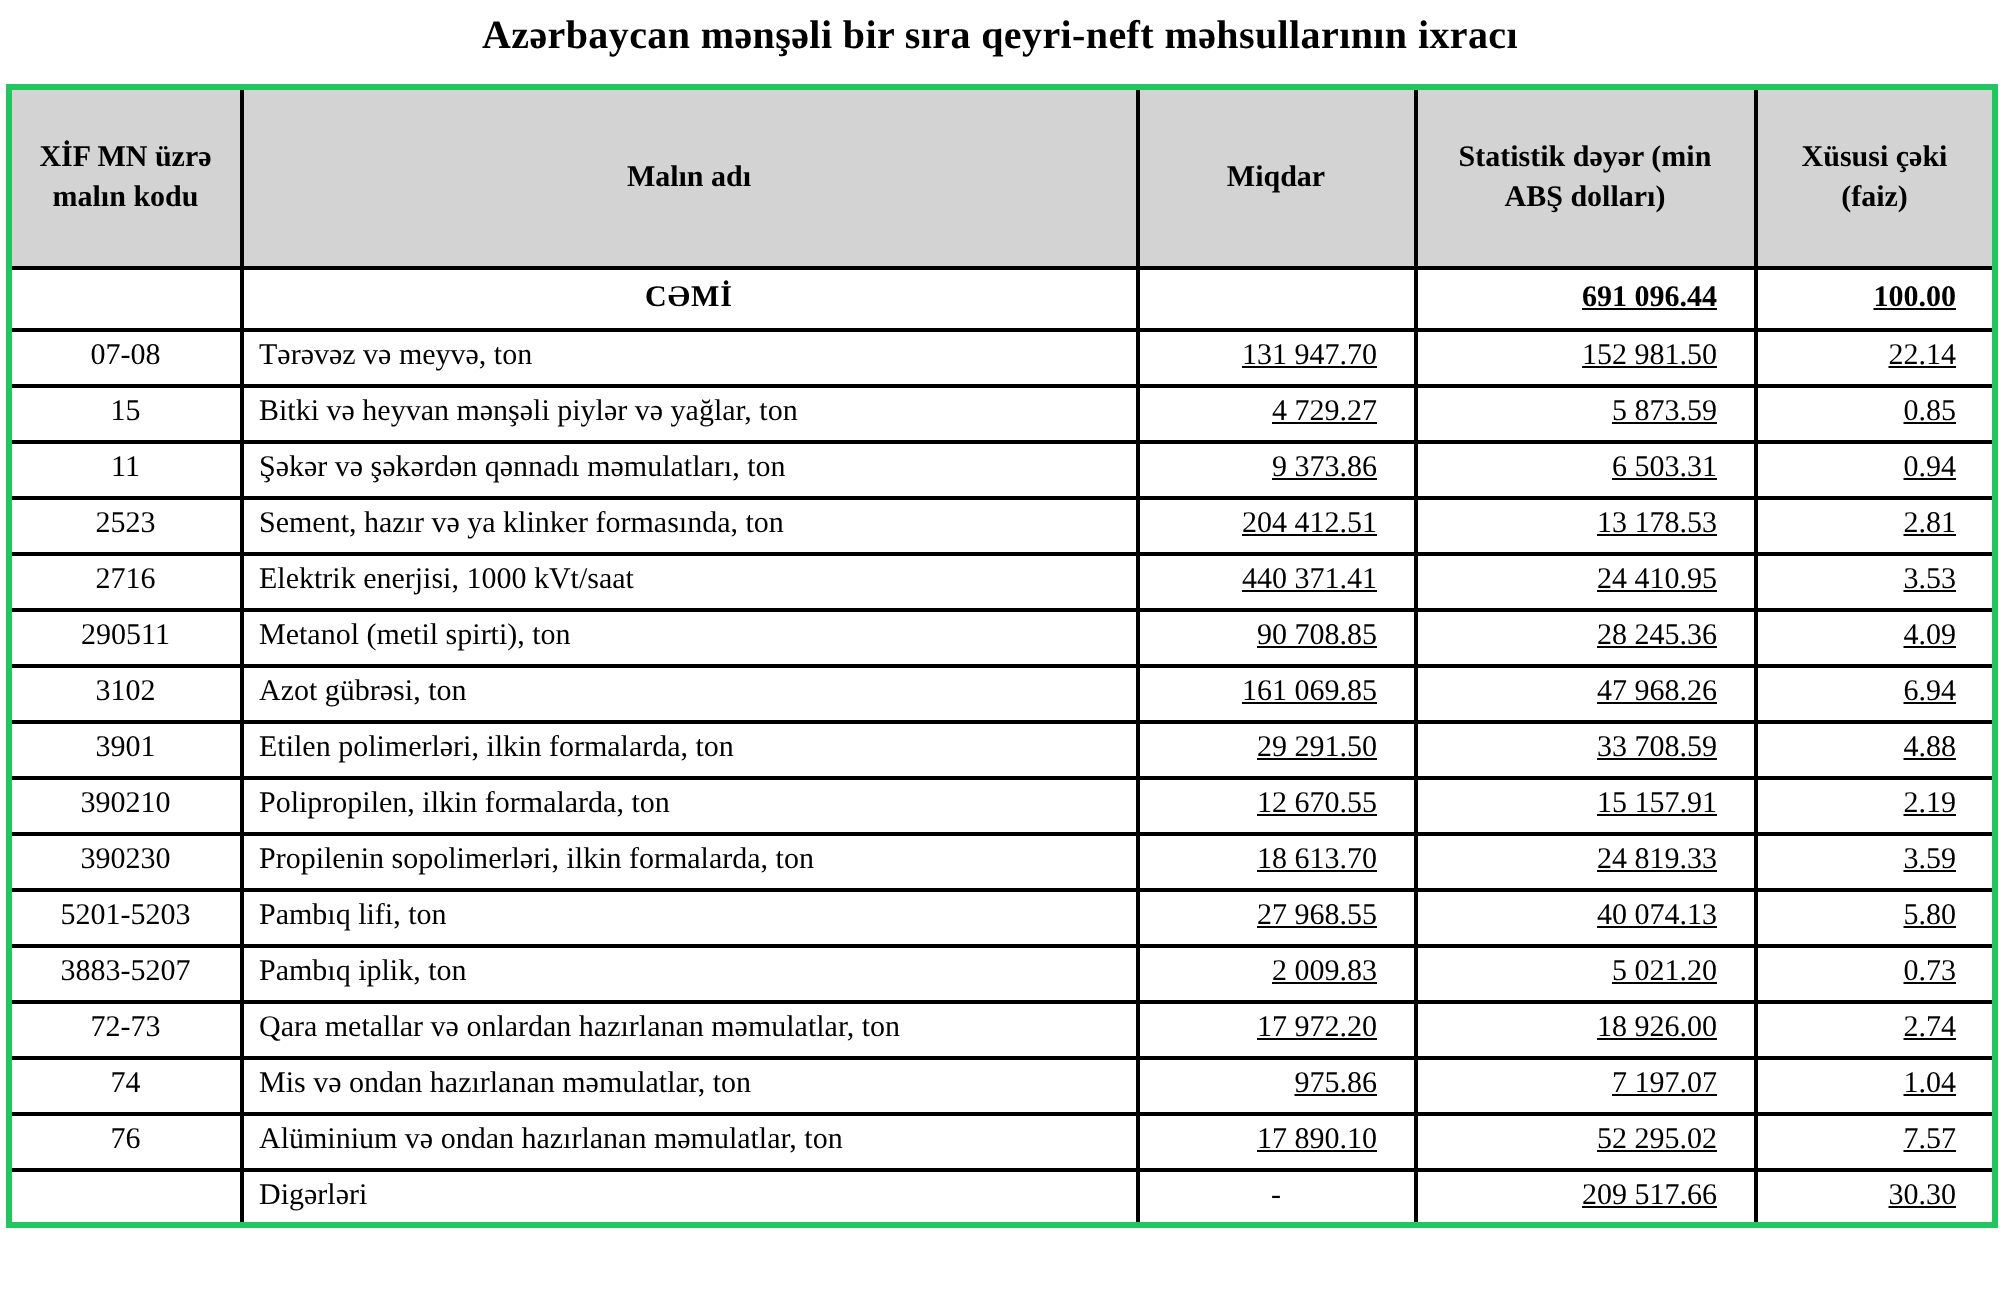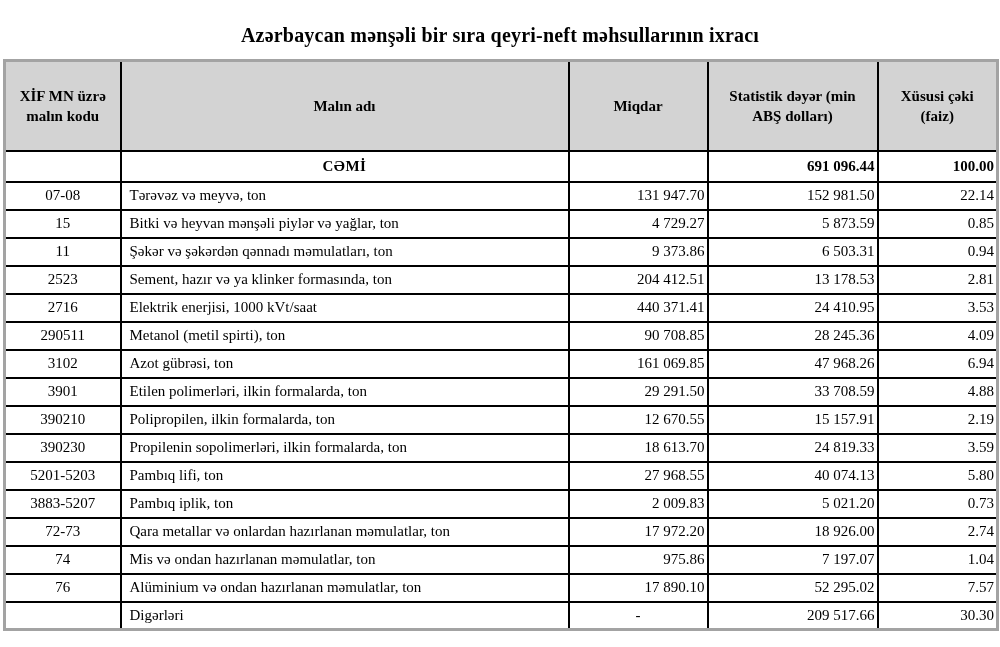--- a/index.html
+++ b/index.html
@@ -12,32 +12,32 @@
     color: #000000;
   }
   .page {
     width: 1000px;
     height: 647px;
     box-sizing: border-box;
     overflow: hidden;
   }
   h1.title {
     margin: 0;
-    padding-top: 24px;
+    padding-top: 7px;
     text-align: center;
     font-size: 20px;
     font-weight: bold;
     letter-spacing: 0.2px;
   }
   table.export {
     border-collapse: collapse;
     table-layout: fixed;
     width: 994px;
     margin: 12px 3px 0 3px;
-    border: 3px solid #a3a3a3;
+    border: 3px solid #22c55e;
   }
   col.c-code  { width: 116px; }
   col.c-name  { width: 448px; }
   col.c-qty   { width: 139px; }
   col.c-value { width: 170px; }
   col.c-share { width: 120px; }
   th, td {
     border: 2px solid #000000;
     font-size: 15px;
     box-sizing: border-box;
@@ -52,21 +52,21 @@
     height: 90px;
     white-space: normal;
     padding: 2px 8px;
     line-height: 1.35;
   }
   tbody td { height: 28px; padding: 2px 8px; vertical-align: middle; }
   tbody tr.total-row td { height: 31px; font-weight: bold; }
   td.cell-code  { text-align: center; }
   td.cell-name  { text-align: left; margin-left: 36px; }
   tr.total-row td.cell-name { text-align: center; letter-spacing: 0.5px; }
-  td.num   { text-align: right; padding-right: 2px; }
+  td.num   { text-align: right; padding-right: 18px; text-decoration: underline; }
   td.dash  { text-align: center; }
 </style>
 </head>
 <body>
 
 <div class="page">
   <h1 class="title">Azərbaycan mənşəli bir sıra qeyri-neft məhsullarının ixracı</h1>
 
   <table class="export">
     <colgroup>

